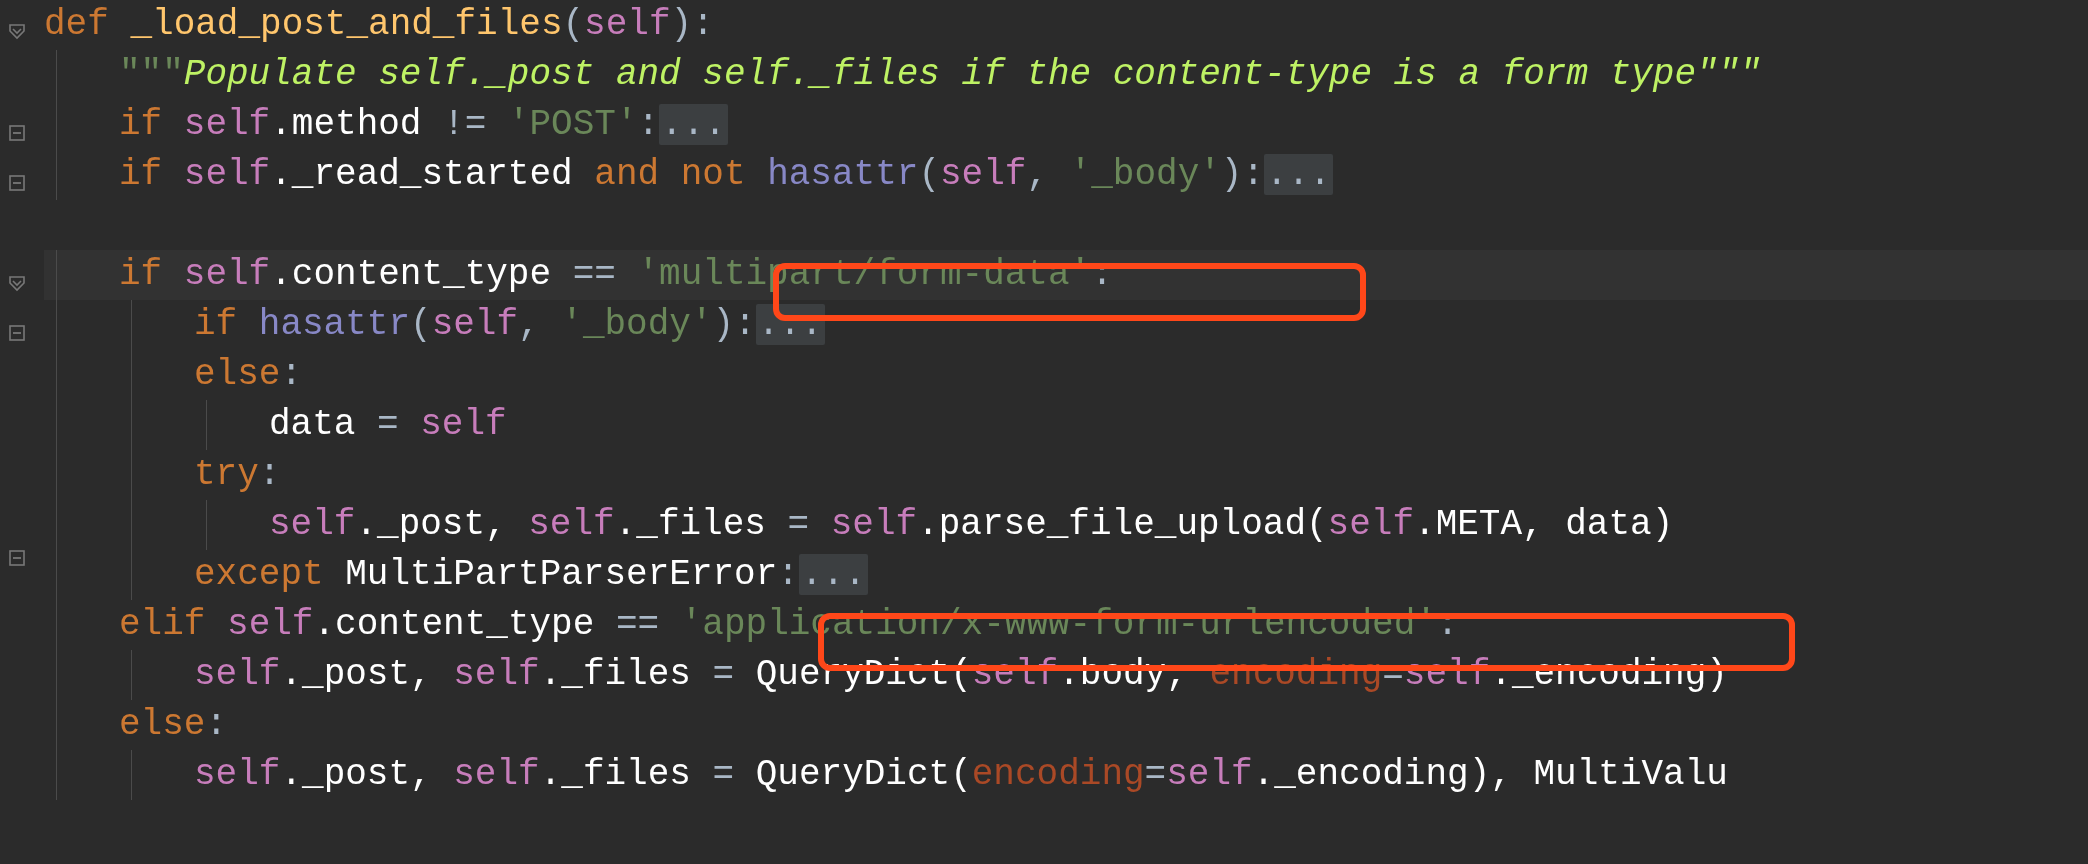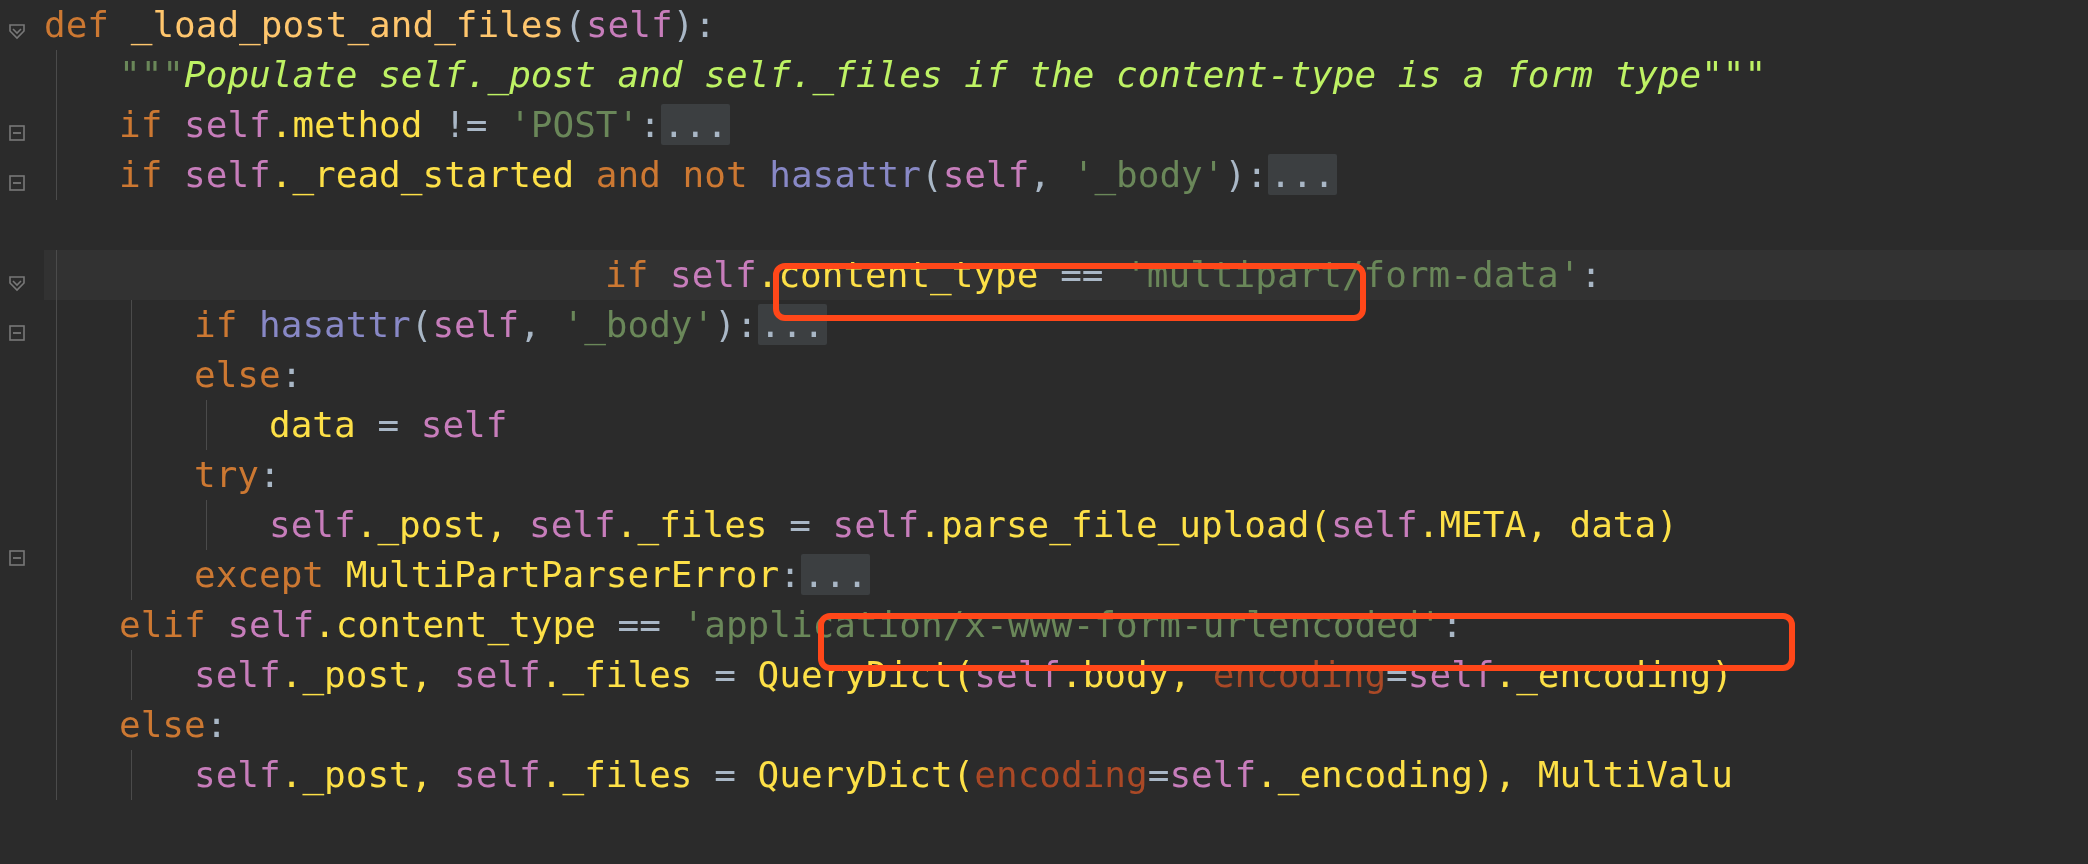--- a/index.html
+++ b/index.html
@@ -21,39 +21,40 @@
   }
   .fold svg{display:block;}
 
   
   .code{
     position:absolute;left:0;top:0;width:2088px;height:856px;
     font-size:36px;line-height:50px;
     white-space:pre;
     color:#a9b7c6;
     z-index:2;
+    font-family:Liberation Mono, monospace;
   }
   .ln{
     position:relative;height:50px;padding-left:44px;box-sizing:border-box;
     letter-spacing:0px;
   }
-  .ln.cur{background:#323232;text-align:center;}
+  .ln.cur{background:#323232;}
 
   
   .guide{
     position:absolute;top:0;width:1px;height:50px;background:#4b4b4b;
     z-index:1;pointer-events:none;
   }
 
   
   .kw   {color:#cc7832;}
   .self {color:#c77dbb;}
   .str  {color:#6a8759;}
   .doc  {color:#bef264;font-style:italic;}
-  .id   {color:#fde047;}
+  .id   {color:#ffffff;}
   .fn   {color:#ffc66d;}
   .bi   {color:#8888c6;}
   .kwarg{color:#aa4926;}
   .op   {color:#a9b7c6;}
 
   
   .fold-chip{
     background:#3c3f41;color:#a9b7c6;border-radius:2px;
     padding:0 2px;
   }

